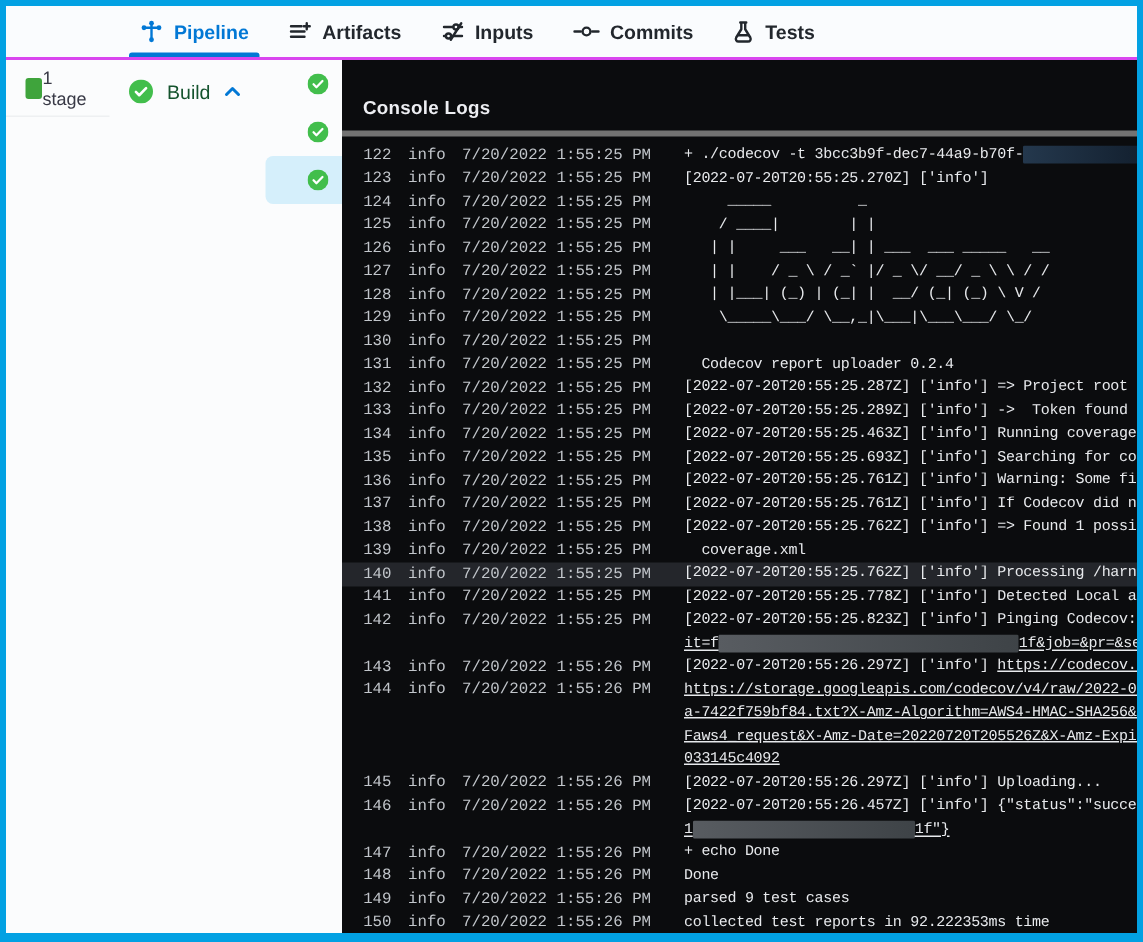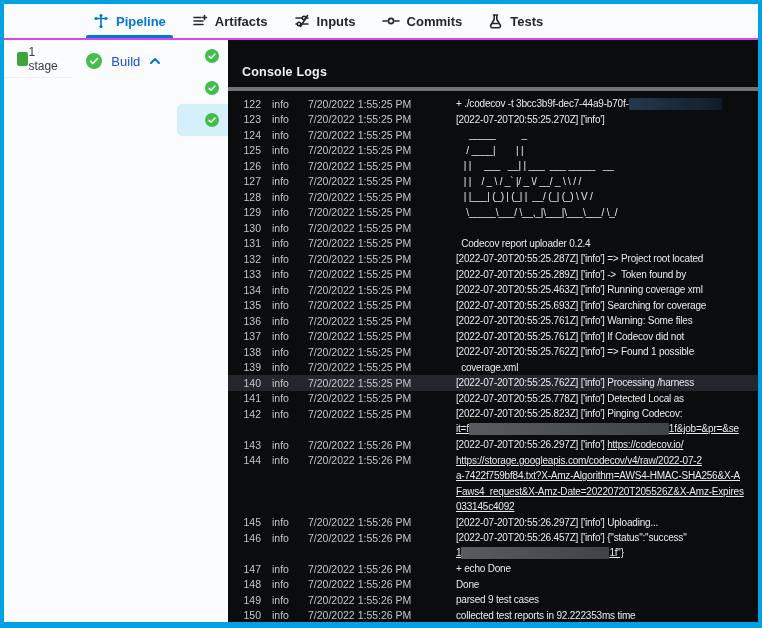--- a/index.html
+++ b/index.html
@@ -35,21 +35,21 @@
   .stage-header {
     height:38px; display:flex; align-items:center; justify-content:space-between;
     padding:0 13px; border-bottom:1px solid #EEF0F2;
   }
   .stage-square { width:14px; height:14px; border-radius:2px; background:#3FA43C; }
   .stage-count { font-size:12px; color:#383946; }
 
   .build-row {
     height:42px; display:flex; align-items:center; padding:0 13px; gap:9px; cursor:pointer;
   }
-  .build-label { font-size:13px; color:#1d4ed8; flex:1; }
+  .build-label { font-size:13px; color:#14532d; flex:1; }
 
   .step-row {
     height:32px; display:flex; align-items:center; gap:10px;
     margin:0 3px; padding:0 10px 0 28px; border-radius:5px; cursor:pointer;
   }
   .step-row.selected { background:#D5EFFB; }
   .step-label { font-size:12.5px; color:#383946; flex:1; }
   .step-duration { font-size:11px; color:#6B6D85; }
   .sidebar-rest { flex:1; border-top:1px solid #EEF0F2; margin-top:8px; background:#FAFDFF; }
 
@@ -61,21 +61,21 @@
   .console-header {
     height:34px; flex:0 0 34px; display:flex; align-items:center; padding:0 14px;
     border-bottom:4px solid #737373;
     margin-top:17px;
   }
   .console-title { color:#EDEEF2; font-size:12.5px; font-weight:700; letter-spacing:.2px; }
   .log-area { flex:1; overflow:hidden; padding-top:5px; }
 
   .log-row {
     display:flex; align-items:center; height:15.5px;
-    font-family:Liberation Sans, sans-serif; font-size:10.5px; white-space:pre;
+    font-family:Liberation Mono, monospace; font-size:10.5px; white-space:pre;
   }
   .log-row.hl { background:#24262B; }
   .col-num  { width:25px; flex:0 0 25px; margin-left:8px; text-align:right; color:#C2C6CB; cursor:pointer; }
   .col-lvl  { width:28px; flex:0 0 28px; margin-left:11px; color:#C2C6CB; }
   .col-time { width:141px; flex:0 0 141px; margin-left:8px; color:#C2C6CB; }
   .col-msg  { flex:1; margin-left:7px; overflow:hidden; color:#E8EAED; font-size:10px; letter-spacing:-0.2px; }
   .seg-link { text-decoration:underline; cursor:pointer; color:#E8EAED; }
   .redact { display:inline-block; height:12px; vertical-align:middle; border-radius:1px; }
   .redact.rd { background:linear-gradient(90deg,#24384D,#101C2A); }
   .redact.rg { background:linear-gradient(90deg,#585C61,#3E4347); }

